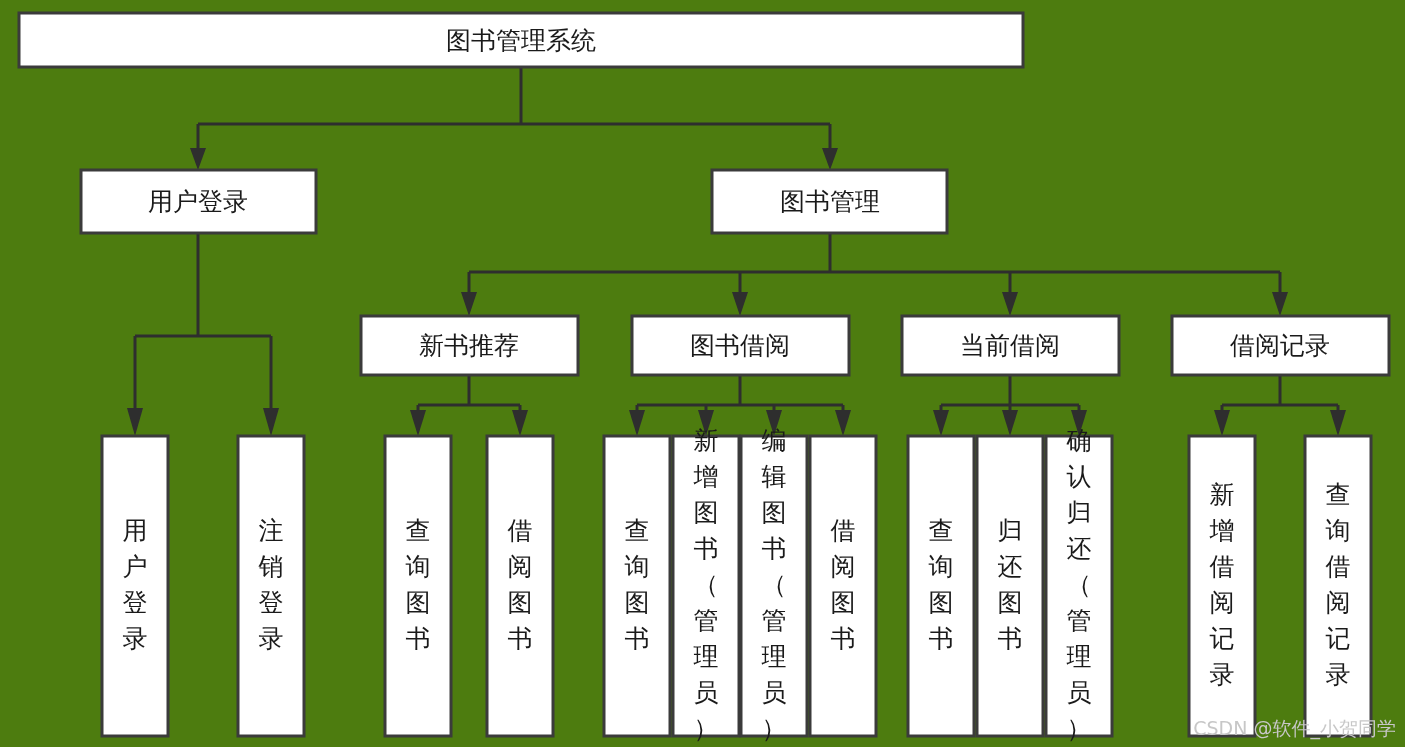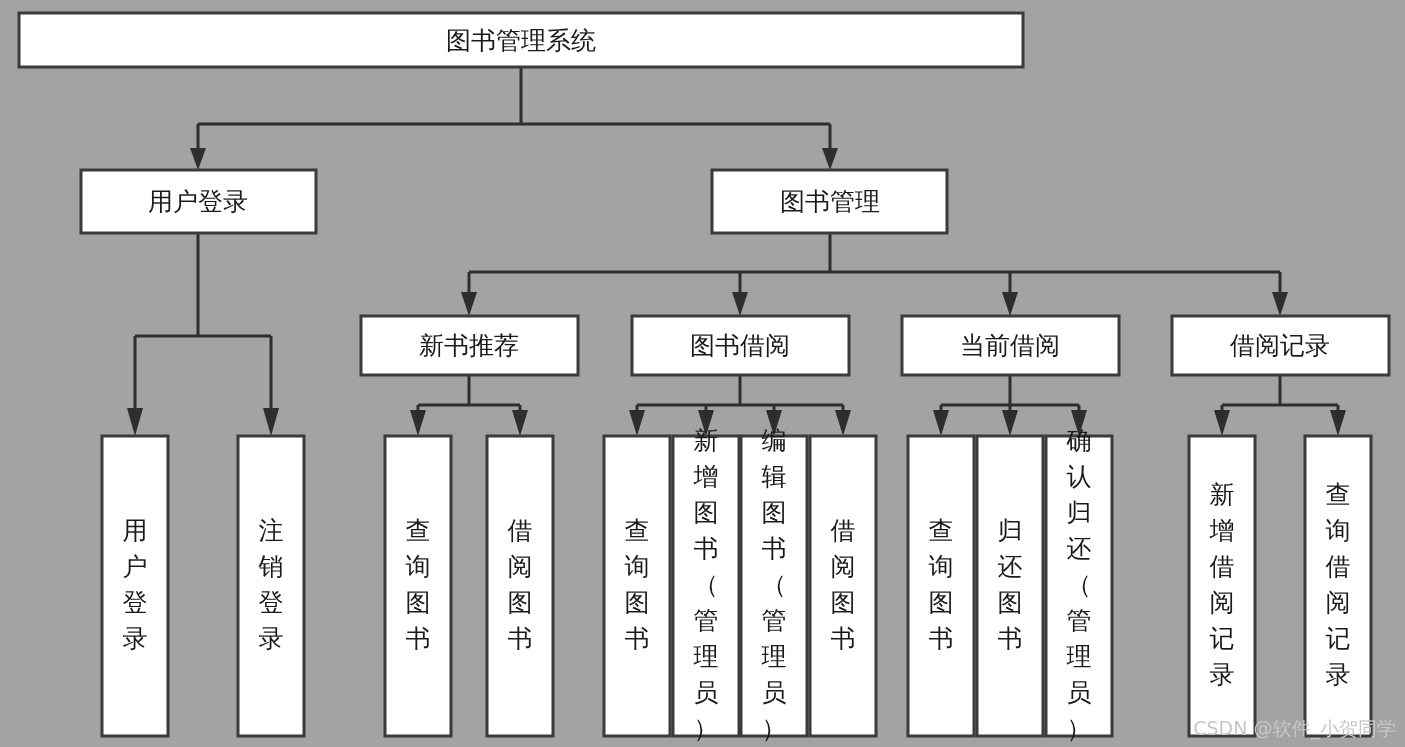--- a/index.html
+++ b/index.html
@@ -11,21 +11,21 @@
   body {
     width: 1405px;
     height: 747px;
     overflow: hidden;
     font-family: "DejaVu Sans", "Liberation Sans", sans-serif;
   }
   #diagram-root {
     position: relative;
     width: 1405px;
     height: 747px;
-    background: #a3a3a3;
+    background: #4d7c0f;
   }
   svg.diagram-canvas {
     display: block;
     width: 1405px;
     height: 747px;
   }
   .node-box {
     fill: #ffffff;
     stroke: #3b3b3b;
     stroke-width: 3;

